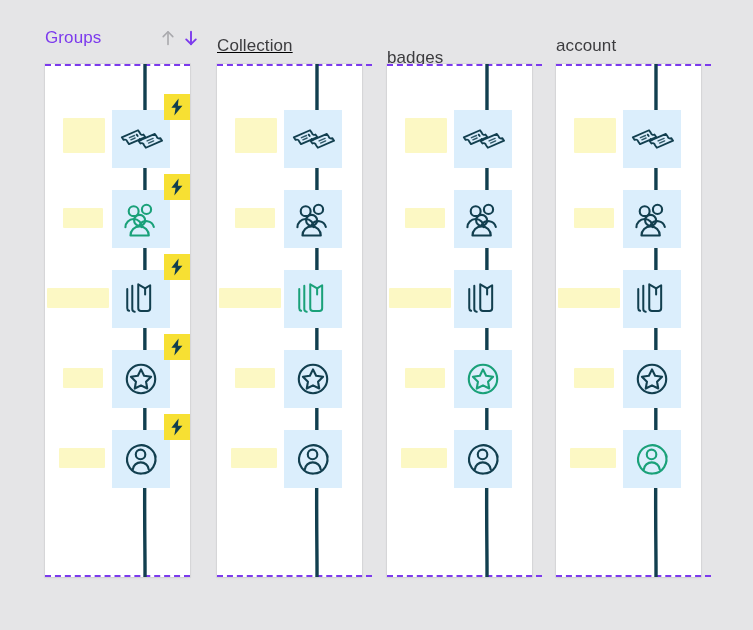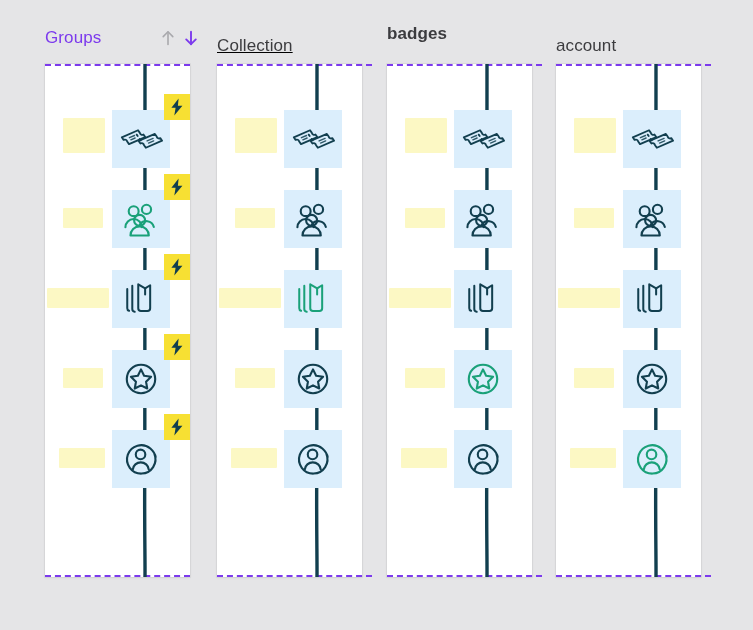--- a/index.html
+++ b/index.html
@@ -327,21 +327,21 @@
         <path d="M38.6 18.5 a15.5 15.5 0 1 1-4.4-6 C37 15 39.5 18 40 22"></path>
         <circle cx="23.5" cy="19" r="5.2"></circle>
         <path d="M15 35.5 a8.8 8.8 0 0 1 17.5 0"></path>
       </svg>
             </span>
           </div>
         </div>
       </div>
     </div>
     <div class="column" style="left: 387px;">
-      <div class="col-header" style="top: 24px; font-weight: bold;">
+      <div class="col-header" style="top: 48px;">
         <span class="col-title">badges</span>
       </div>
       <div class="card" style="top: 64px; left: 0px; width: 145px; height: 513px;">
         <div class="dash-line" style="top: 0px; width: 155px;"></div>
         <div class="dash-line" style="top: 511px; width: 155px;"></div>
         <div class="spine" style="left: 94.5px;">
           <svg width="10" height="513" viewBox="0 0 10 513" preserveAspectRatio="none">
       <path d="M5 0 C4.1 112.86 5.9 256.5 4.8 400.14 C4.3 461.7 5.2 492.47999999999996 5 513" stroke="#123f4f" stroke-width="3.4" fill="none" stroke-linecap="round"></path>
     </svg>
         </div>

